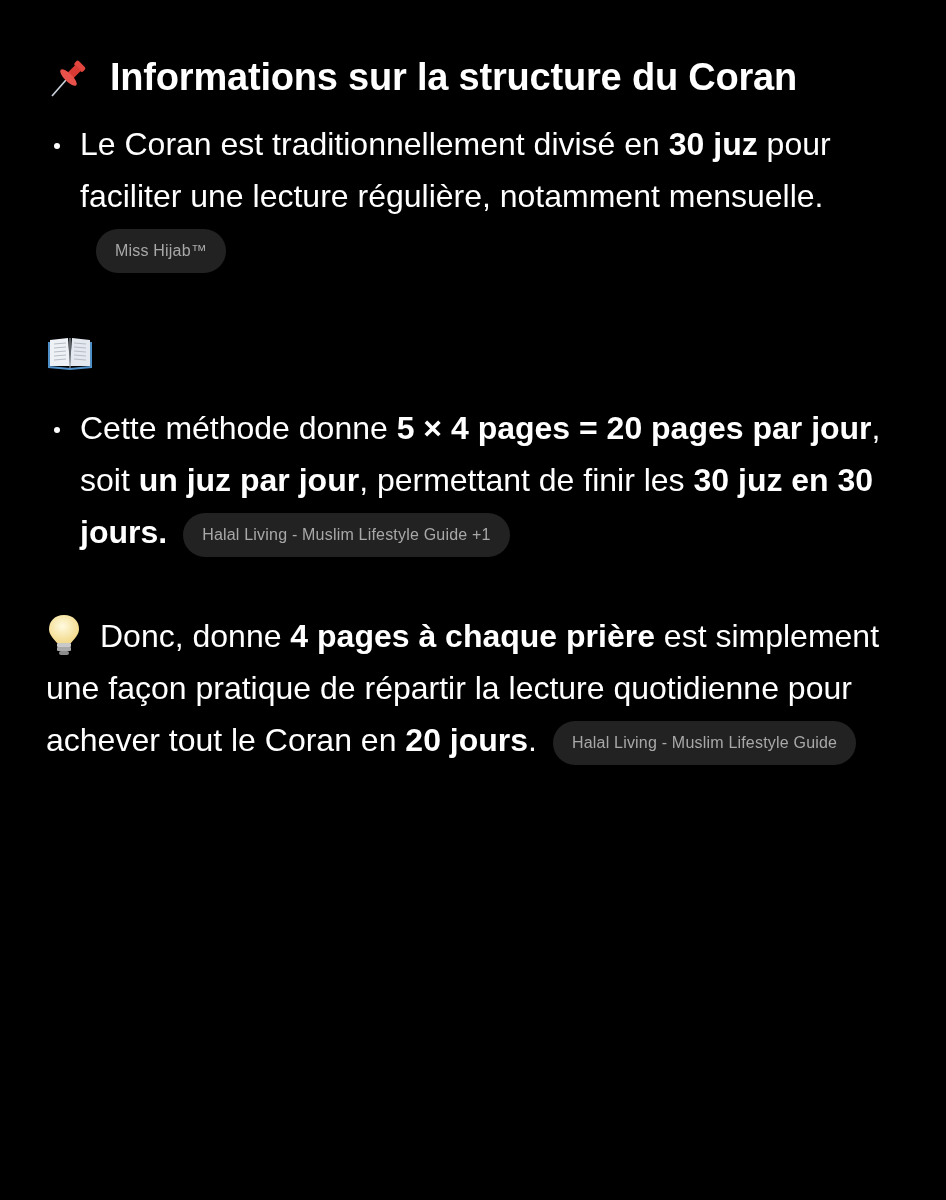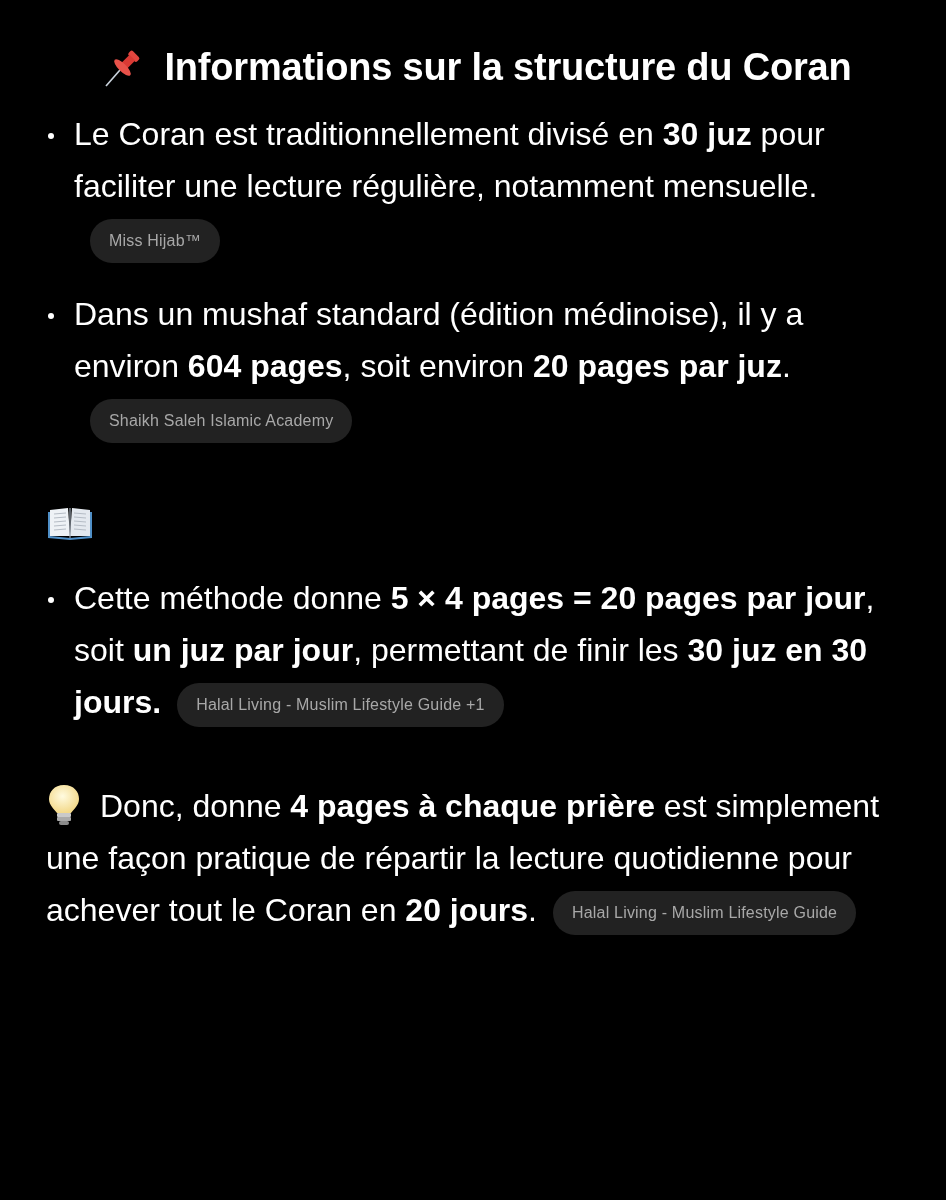--- a/index.html
+++ b/index.html
@@ -30,21 +30,21 @@
     display: inline-block;
     width: 52px;
     height: 40px;
     vertical-align: -6px;
     margin-right: 12px;
     position: relative;
   }
   .emoji svg { position: absolute; left: 0; top: 0; }
   ul {
     list-style: none;
-    margin: 0;
+    margin: 6px;
     padding: 0;
   }
   li {
     position: relative;
     padding-left: 28px;
     font-size: 32px;
     line-height: 52px;
     color: #ffffff;
   }
   li::before {
@@ -65,21 +65,21 @@
     font-size: 16px;
     line-height: 44px;
     height: 44px;
     padding: 0 19px;
     border-radius: 22px;
     vertical-align: 3px;
     margin-left: 16px;
     letter-spacing: 0.2px;
     white-space: nowrap;
   }
-  .sec1 { margin-top: 0; text-align: center; }
+  .sec1 { margin-top: 10px; }
   .list1 { margin-top: 12px; }
   .list1 li + li { margin-top: 24px; }
   .sec2 { margin-top: 50px; }
   .list2 { margin-top: 20px; }
   .list2 li + li { margin-top: 24px; }
   .summary {
     margin-top: 52px;
     font-size: 32px;
     line-height: 52px;
     color: #ffffff;
@@ -99,21 +99,20 @@
           <rect x="20" y="4" width="12" height="6" rx="2" fill="#e2463f"></rect>
           <rect x="22" y="9" width="8" height="12" fill="#d93a34"></rect>
           <ellipse cx="26" cy="23" rx="11" ry="4" fill="#e8524a"></ellipse>
         </g>
       </svg>
     </span><span>Informations sur la structure du Coran</span>
   </h2>
 
   <ul class="list1">
     <li><span>Le Coran est traditionnellement divisé en </span><b>30 juz</b><span> pour faciliter une lecture régulière, notamment mensuelle.</span><span class="cite">Miss Hijab™</span></li>
-    <li><span>Dans un mushaf standard (édition médinoise), il y a environ </span><b>604 pages</b><span>, soit environ </span><b>20 pages par juz</b><span>.</span><span class="cite">Shaikh Saleh Islamic Academy</span></li>
   </ul>
 
   <h2 class="sec2">
     <span class="emoji">
       <svg width="48" height="40" viewBox="0 0 48 40">
         <path d="M4 8 L22 6 L24 34 L4 34 Z" fill="#eef2f6"></path>
         <path d="M26 6 L44 8 L44 34 L24 34 Z" fill="#e4e9ef"></path>
         <path d="M2 10 L2 36 L24 38 L46 36 L46 10 L44 10 L44 34 L24 36 L4 34 L4 10 Z" fill="#4f8fc7"></path>
         <line x1="24" y1="6" x2="24" y2="36" stroke="#9aa4b0" stroke-width="1.2"></line>
         <g stroke="#b5bcc5" stroke-width="1">

